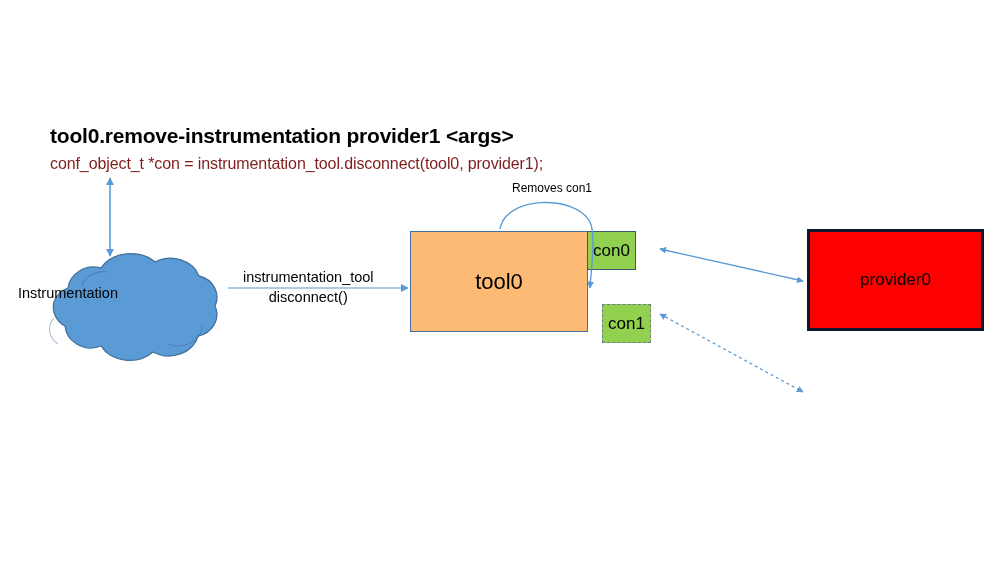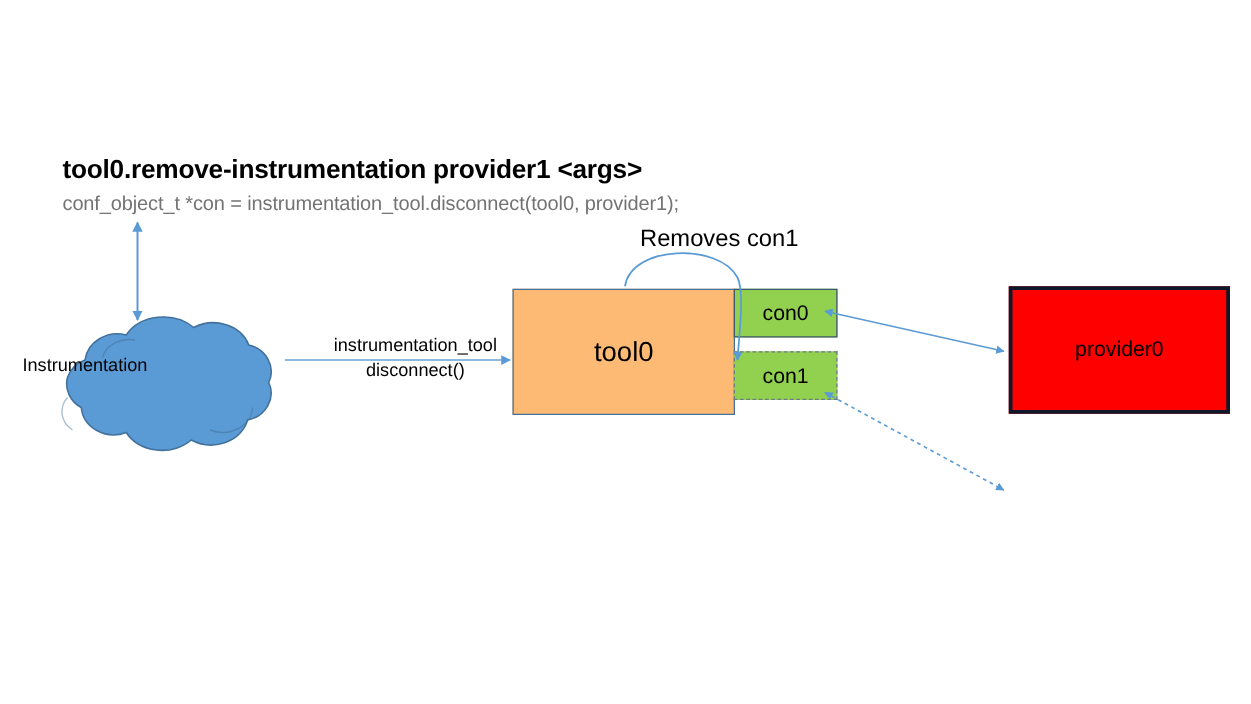--- a/index.html
+++ b/index.html
@@ -31,42 +31,41 @@
     white-space: nowrap;
     letter-spacing: -0.2px;
     text-align: center;
   }
   .subtitle {
     position: absolute;
     left: 50px;
     top: 155px;
     font-size: 16px;
     font-weight: normal;
-    color: #737373;
+    color: #7f1d1d;
     white-space: nowrap;
     letter-spacing: -0.1px;
   }
   .removes-label {
     position: absolute;
     left: 512px;
     top: 181px;
-    font-size: 19px;
+    font-size: 12px;
     color: #000000;
     white-space: nowrap;
   }
   .edge-label {
     position: absolute;
     left: 243px;
     top: 267px;
     font-size: 14.5px;
     color: #000000;
     text-align: center;
     line-height: 20px;
     white-space: nowrap;
-    margin-left: 24px;
   }
 
   
   .cloud-wrap {
     position: absolute;
     left: 18px;
     top: 248px;
     width: 212px;
     height: 122px;
   }
@@ -97,30 +96,31 @@
     width: 178px;
     height: 101px;
     background: #fdba74;
     border: 1px solid #41719C;
     font-size: 22px;
   }
   .con-box {
     background: #92D050;
     font-size: 17px;
     left: 587px;
-    width: 83px;
+    width: 49px;
     height: 39px;
   }
   .con0-box {
     top: 231px;
     border: 1.5px solid #3C5770;
   }
   .con1-box {
-    top: 281px;
+    top: 304px;
     border: 1.5px dashed #6E7B86;
+    margin-left: 15px;
   }
   .provider-box {
     left: 807px;
     width: 177px;
     height: 102px;
     background: #FF0000;
     border: 3px solid #0f172a;
     font-size: 17px;
   }
   .provider0-box { top: 229px; }

